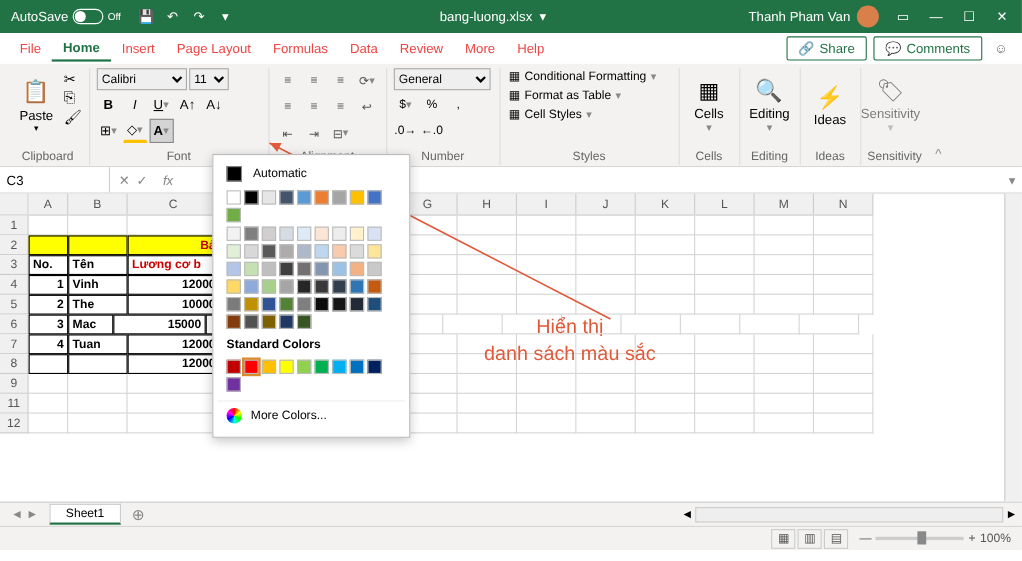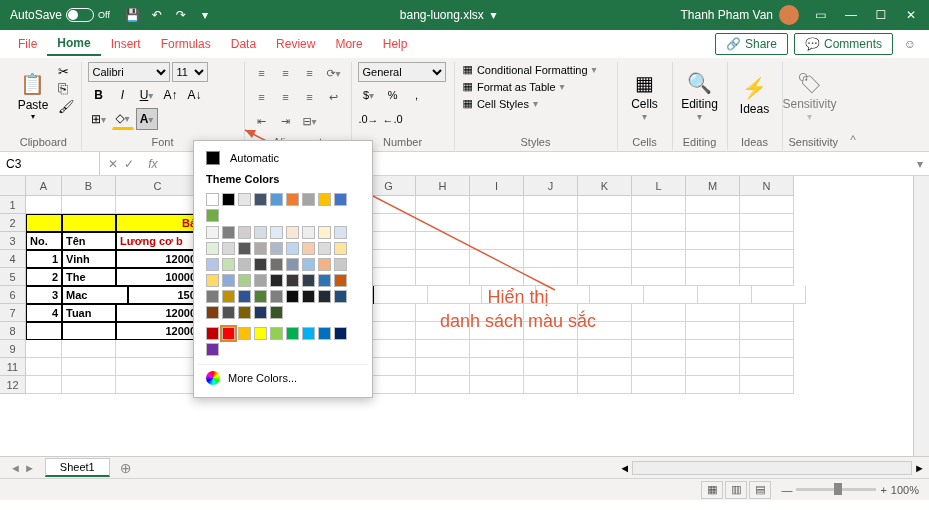--- a/index.html
+++ b/index.html
@@ -112,20 +112,21 @@
     <span>—</span>
     <span>☐</span>
     <span>✕</span>
   </div>
 </div>
 
 <div class="ribbon-tabs">
   <div class="tab">File</div>
   <div class="tab active">Home</div>
   <div class="tab">Insert</div>
+  <div class="tab">Page Layout</div>
   <div class="tab">Formulas</div>
   <div class="tab">Data</div>
   <div class="tab">Review</div>
   <div class="tab">More</div>
   <div class="tab">Help</div>
   <div class="spacer"></div>
   <div class="rbtn">🔗 <span>Share</span></div>
   <div class="rbtn">💬 <span>Comments</span></div>
   <div class="smile">☺</div>
 </div>
@@ -393,21 +394,21 @@
           <div class="cell " style="width: 54px;"></div>
           <div class="cell " style="width: 54px;"></div>
           <div class="cell " style="width: 54px;"></div>
           <div class="cell " style="width: 54px;"></div>
           <div class="cell " style="width: 54px;"></div>
           <div class="cell " style="width: 54px;"></div>
         </div>
         <div class="row">
           <div class="rh">6</div>
           <div class="cell hdr right" style="width: 36px;">3</div>
-          <div class="cell hdr" style="width: 66px;">Mac</div>
+          <div class="cell hdr" style="width: 41px;">Mac</div>
           <div class="cell hdr right" style="width: 84px;">15000</div>
           <div class="cell hdr" style="width: 54px;"></div>
           <div class="cell hdr" style="width: 54px;"></div>
           <div class="cell hdr right" style="width: 54px;">10%</div>
           <div class="cell " style="width: 54px;"></div>
           <div class="cell " style="width: 54px;"></div>
           <div class="cell " style="width: 54px;"></div>
           <div class="cell " style="width: 54px;"></div>
           <div class="cell " style="width: 54px;"></div>
           <div class="cell " style="width: 54px;"></div>
@@ -502,21 +503,20 @@
       </div>
   </div>
   <div class="vscroll"></div>
 </div>
 
 <div class="color-popup">
   <div class="auto-row">
     <span class="sw"></span>
     <span>Automatic</span>
   </div>
-  <div class="section">Theme Colors</div>
   <div class="swatch-grid" id="theme-top">
       <div class="swatch" style="background: rgb(255, 255, 255);"></div>
       <div class="swatch" style="background: rgb(0, 0, 0);"></div>
       <div class="swatch" style="background: rgb(231, 230, 230);"></div>
       <div class="swatch" style="background: rgb(68, 84, 106);"></div>
       <div class="swatch" style="background: rgb(91, 155, 213);"></div>
       <div class="swatch" style="background: rgb(237, 125, 49);"></div>
       <div class="swatch" style="background: rgb(165, 165, 165);"></div>
       <div class="swatch" style="background: rgb(255, 192, 0);"></div>
       <div class="swatch" style="background: rgb(68, 114, 196);"></div>
@@ -567,20 +567,21 @@
       <div class="swatch" style="background: rgb(12, 12, 12);"></div>
       <div class="swatch" style="background: rgb(23, 22, 22);"></div>
       <div class="swatch" style="background: rgb(34, 42, 53);"></div>
       <div class="swatch" style="background: rgb(30, 78, 121);"></div>
       <div class="swatch" style="background: rgb(131, 60, 11);"></div>
       <div class="swatch" style="background: rgb(82, 82, 82);"></div>
       <div class="swatch" style="background: rgb(127, 96, 0);"></div>
       <div class="swatch" style="background: rgb(31, 56, 100);"></div>
       <div class="swatch" style="background: rgb(55, 86, 35);"></div>
     </div>
+  <div class="section">Standard Colors</div>
   <div class="swatch-grid" id="standard-row">
       <div class="swatch" style="background: rgb(192, 0, 0);"></div>
       <div class="swatch sel" style="background: rgb(255, 0, 0);"></div>
       <div class="swatch" style="background: rgb(255, 192, 0);"></div>
       <div class="swatch" style="background: rgb(255, 255, 0);"></div>
       <div class="swatch" style="background: rgb(146, 208, 80);"></div>
       <div class="swatch" style="background: rgb(0, 176, 80);"></div>
       <div class="swatch" style="background: rgb(0, 176, 240);"></div>
       <div class="swatch" style="background: rgb(0, 112, 192);"></div>
       <div class="swatch" style="background: rgb(0, 32, 96);"></div>

